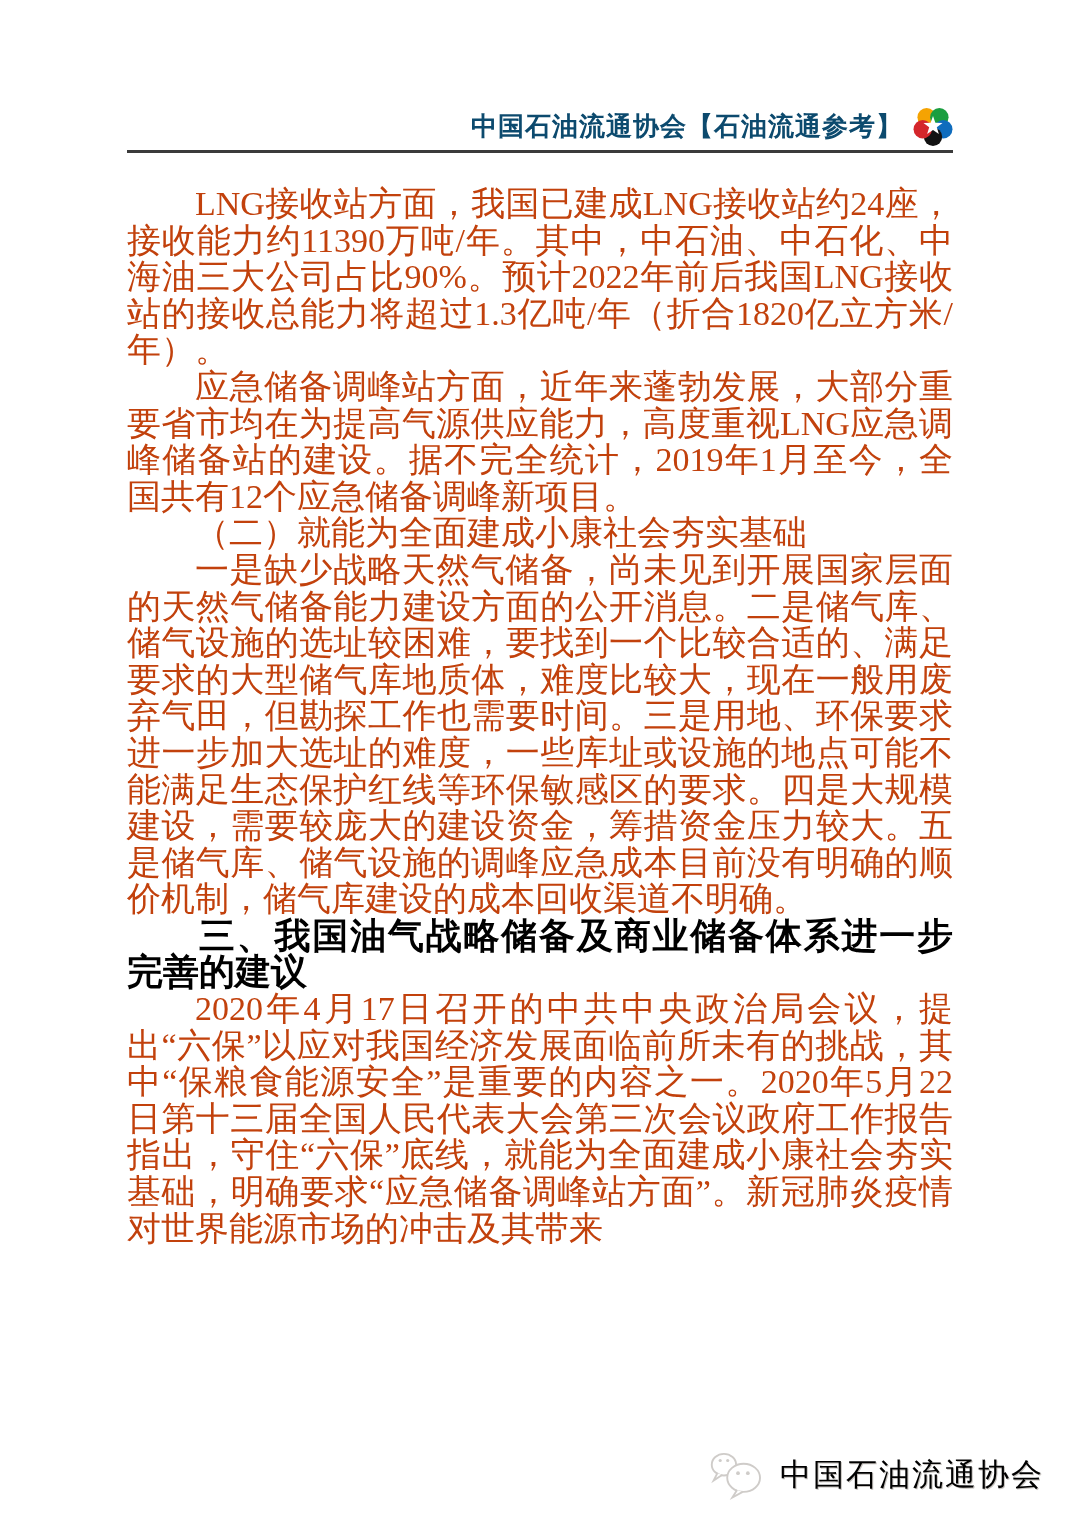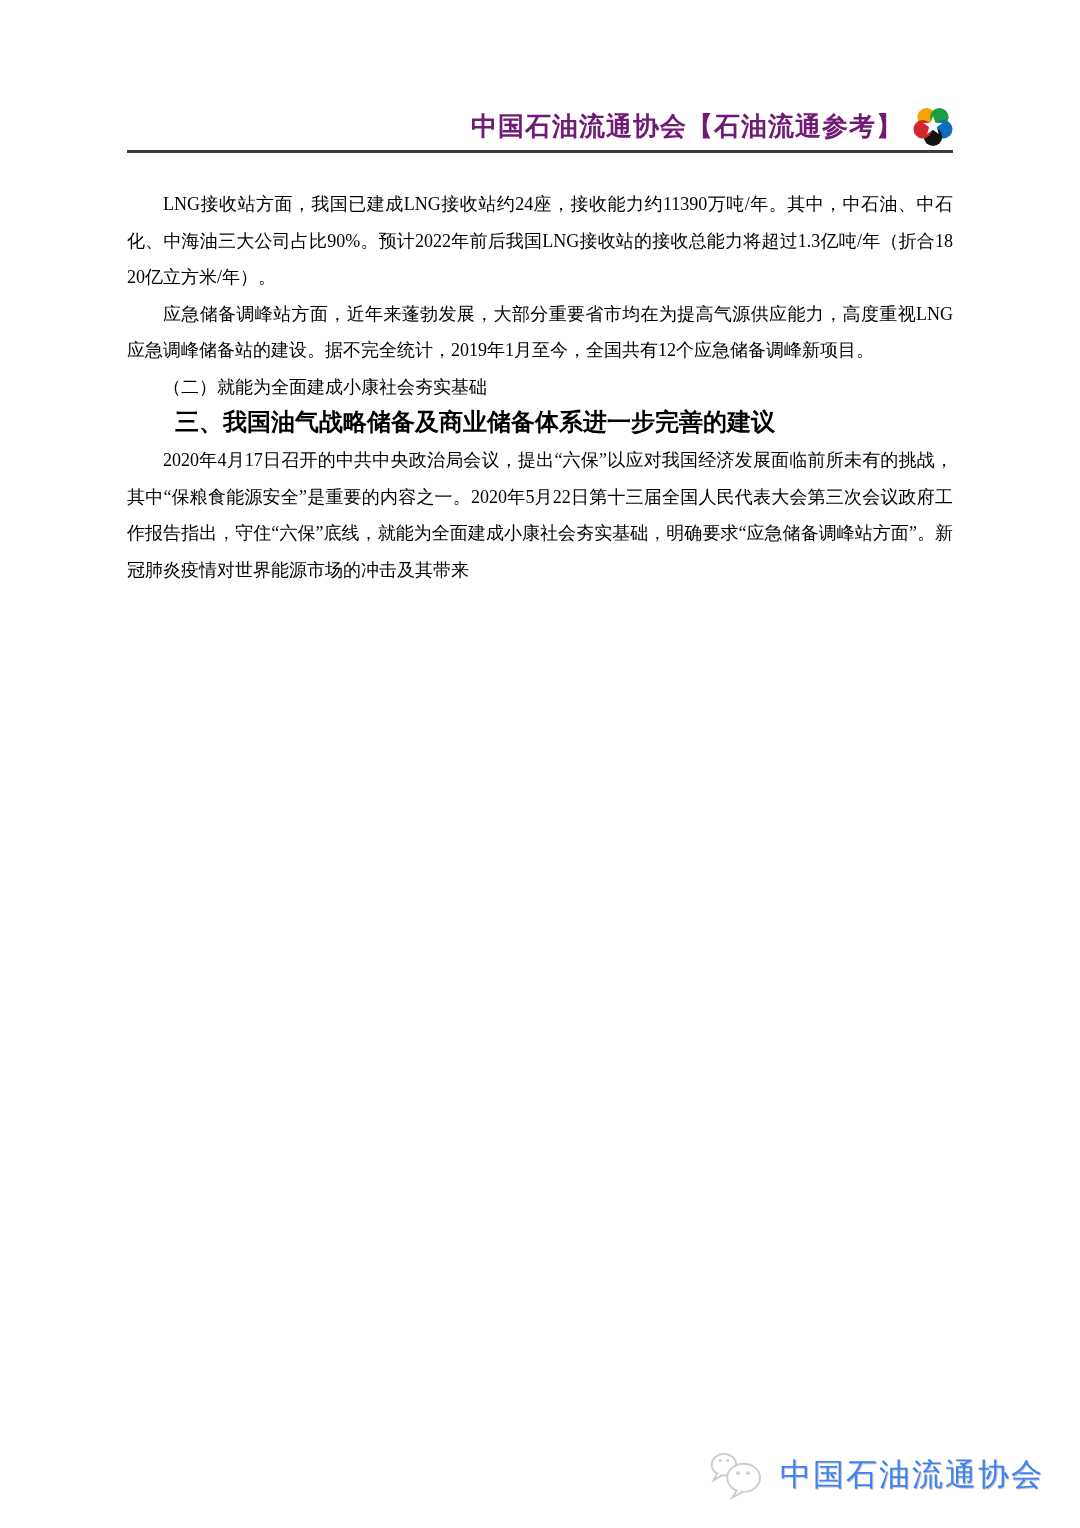--- a/index.html
+++ b/index.html
@@ -22,21 +22,21 @@
     display: flex;
     align-items: center;
     justify-content: flex-end;
     gap: 10px;
   }
   .header-title {
     font-family: "Liberation Sans", sans-serif;
     font-weight: 700;
     font-size: 26px;
     letter-spacing: 1px;
-    color: #701a75;
+    color: #0c4a6e;
     white-space: nowrap;
   }
   .header-logo svg { width: 40px; height: 40px; display: block; }
   .header-rule {
     position: absolute;
     top: 150px;
     left: 127px;
     width: 826px;
     height: 3px;
     background: #3b3b3b;
@@ -44,31 +44,31 @@
 
   
   .doc-body {
     position: absolute;
     top: 186px;
     left: 127px;
     width: 826px;
   }
   .para {
     margin: 0;
-    font-size: 18px;
+    font-size: 34px;
     line-height: 36.6px;
     text-align: justify;
     text-indent: 2em;
-    color: #000000;
+    color: #c2410c;
     word-break: break-all;
   }
   .para.heading {
-    font-family: Liberation Mono, monospace;
+    font-family: Liberation Sans, sans-serif;
     font-weight: 700;
-    font-size: 24px;
+    font-size: 36px;
     color: #000000;
   }
 
   
   .footer {
     position: absolute;
     right: 36px;
     bottom: 26px;
     display: flex;
     align-items: center;
@@ -100,20 +100,21 @@
         <polygon fill="#ffffff" points="50,25 55.9,41.9 73.8,42.3 59.5,53.1 64.7,70.2 50,60 35.3,70.2 40.5,53.1 26.2,42.3 44.1,41.9"></polygon>
       </svg>
     </span>
   </div>
   <div class="header-rule"></div>
 
   <main class="doc-body" id="paragraphs">
       <p class="para body">LNG接收站方面，我国已建成LNG接收站约24座，接收能力约11390万吨/年。其中，中石油、中石化、中海油三大公司占比90%。预计2022年前后我国LNG接收站的接收总能力将超过1.3亿吨/年（折合1820亿立方米/年）。</p>
       <p class="para body">应急储备调峰站方面，近年来蓬勃发展，大部分重要省市均在为提高气源供应能力，高度重视LNG应急调峰储备站的建设。据不完全统计，2019年1月至今，全国共有12个应急储备调峰新项目。</p>
       <p class="para body">（二）就能为全面建成小康社会夯实基础</p>
+      <p class="para body">一是缺少战略天然气储备，尚未见到开展国家层面的天然气储备能力建设方面的公开消息。二是储气库、储气设施的选址较困难，要找到一个比较合适的、满足要求的大型储气库地质体，难度比较大，现在一般用废弃气田，但勘探工作也需要时间。三是用地、环保要求进一步加大选址的难度，一些库址或设施的地点可能不能满足生态保护红线等环保敏感区的要求。四是大规模建设，需要较庞大的建设资金，筹措资金压力较大。五是储气库、储气设施的调峰应急成本目前没有明确的顺价机制，储气库建设的成本回收渠道不明确。</p>
       <p class="para heading">三、我国油气战略储备及商业储备体系进一步完善的建议</p>
       <p class="para body">2020年4月17日召开的中共中央政治局会议，提出“六保”以应对我国经济发展面临前所未有的挑战，其中“保粮食能源安全”是重要的内容之一。2020年5月22日第十三届全国人民代表大会第三次会议政府工作报告指出，守住“六保”底线，就能为全面建成小康社会夯实基础，明确要求“应急储备调峰站方面”。新冠肺炎疫情对世界能源市场的冲击及其带来</p>
     </main>
 
   <div class="footer">
     <span class="wechat">
       <svg viewBox="0 0 64 56" aria-hidden="true">
         <g stroke="#cfccc9" stroke-width="2" fill="#ffffff">
           <ellipse cx="17" cy="17" rx="13" ry="11.5"></ellipse>
           <path d="M10,26 L6,34 L15,28 Z" stroke="none" fill="#ffffff"></path>
@@ -123,16 +124,16 @@
           <path d="M31,44 L26,52 L37,46" fill="none"></path>
         </g>
         <g fill="#cfccc9">
           <circle cx="13" cy="12.5" r="1.7"></circle>
           <circle cx="21" cy="12.5" r="1.7"></circle>
           <circle cx="32" cy="26" r="2"></circle>
           <circle cx="42.5" cy="26" r="2"></circle>
         </g>
       </svg>
     </span>
-    <span class="footer-text" style="color: #3b82f6; font-family: Liberation Serif, serif;">中国石油流通协会</span>
+    <span class="footer-text" style="color: #000000; font-family: Liberation Serif, serif;">中国石油流通协会</span>
   </div>
 
 </div>
 
 </body></html>

